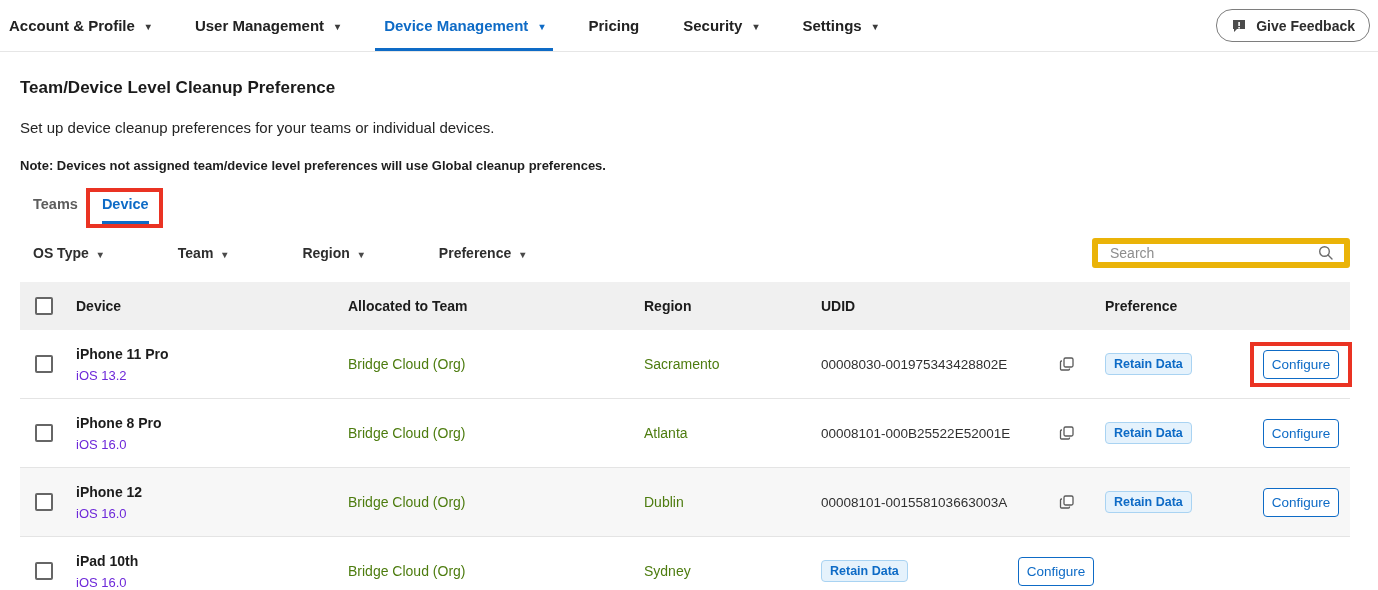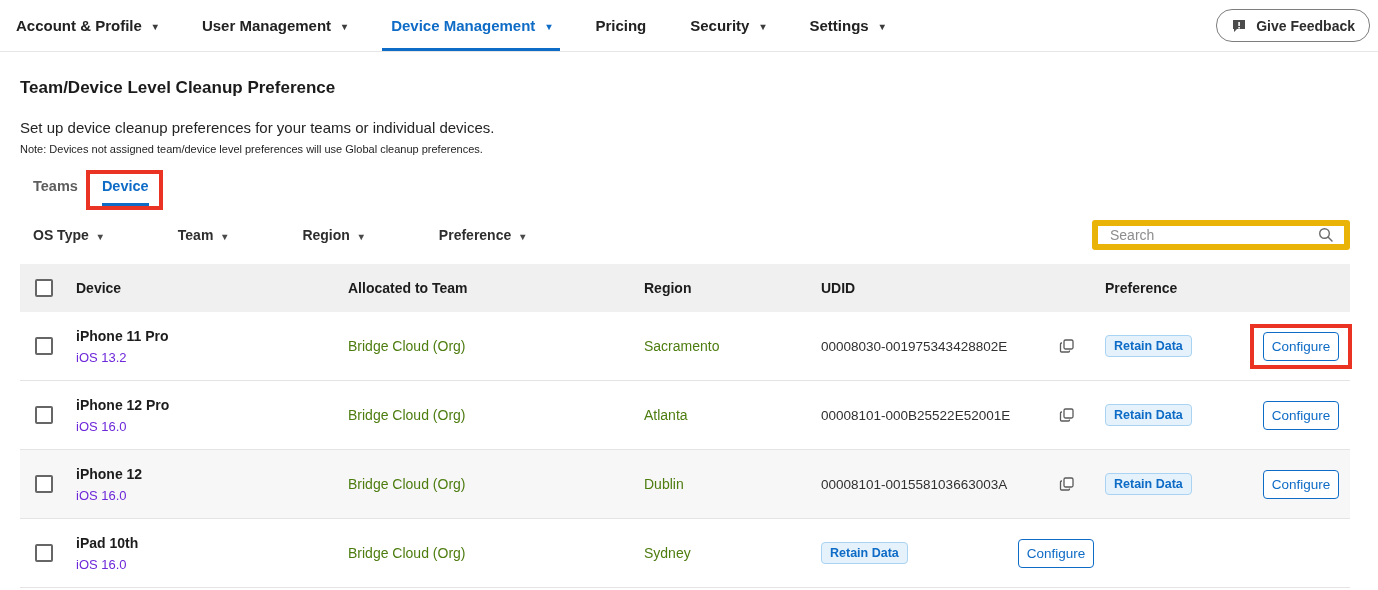--- a/index.html
+++ b/index.html
@@ -12,21 +12,21 @@
     overflow: hidden;
   }
 
   
   .navbar {
     height: 52px;
     display: flex;
     align-items: stretch;
     border-bottom: 1px solid #e6e6e6;
     position: relative;
-    padding-left: 7px;
+    padding-left: 0;
   }
   .nav-item {
     display: flex;
     align-items: center;
     gap: 11px;
     padding: 0 9px;
     margin-right: 26px;
     position: relative;
     font-size: 15px;
     font-weight: 700;
@@ -60,21 +60,21 @@
     font-weight: 700;
     color: #2d2d2d;
     cursor: pointer;
     font-family: inherit;
     margin-left: 32px;
   }
 
   
   .page-title { margin: 26px 0 0 20px; font-size: 17px; font-weight: 700; color: #1b1b1b; }
   .page-desc  { margin: 21px 0 0 20px; font-size: 15px; color: #242424; }
-  .page-note  { margin: 7px 0 0 20px; font-size: 11px; font-weight: 400; color: #1e1e1e; }
+  .page-note  { margin: 22px 0 0 20px; font-size: 13px; font-weight: 700; color: #1e1e1e; }
 
   
   .tabs { margin: 23px 0 0 33px; display: flex; gap: 24px; padding-bottom: 16px; }
   .tab {
     position: relative;
     font-size: 14.5px;
     font-weight: 700;
     color: #5d5d5d;
     cursor: pointer;
   }
@@ -314,21 +314,21 @@
           <div class="red-box"></div>
         </span>
       </div>
     </div>
 
     <div class="t-row">
       <div class="cb-cell">
         <span class="checkbox"></span>
       </div>
       <div class="device-cell">
-        <div class="dev-name">iPhone 12 Pro</div>
+        <div class="dev-name">iPhone 8 Pro</div>
         <div class="dev-os">iOS 16.0</div>
       </div>
       <div class="plain-cell">Bridge Cloud (Org)</div>
       <div class="plain-cell">Atlanta</div>
       <div class="udid-cell">
         <span>00008101-000B25522E52001E</span>
         <button class="copy-btn">
           <svg width="16" height="16" viewBox="0 0 16 16">
             <rect x="5" y="2" width="9" height="9" rx="1.5" fill="#fff" stroke="#5a5a5a" stroke-width="1.3"></rect>
             <path d="M3 5 H2.5 A1 1 0 0 0 1.5 6 V13 A1 1 0 0 0 2.5 14 H9.5 A1 1 0 0 0 10.5 13 V12.5" fill="none" stroke="#5a5a5a" stroke-width="1.3"></path>

